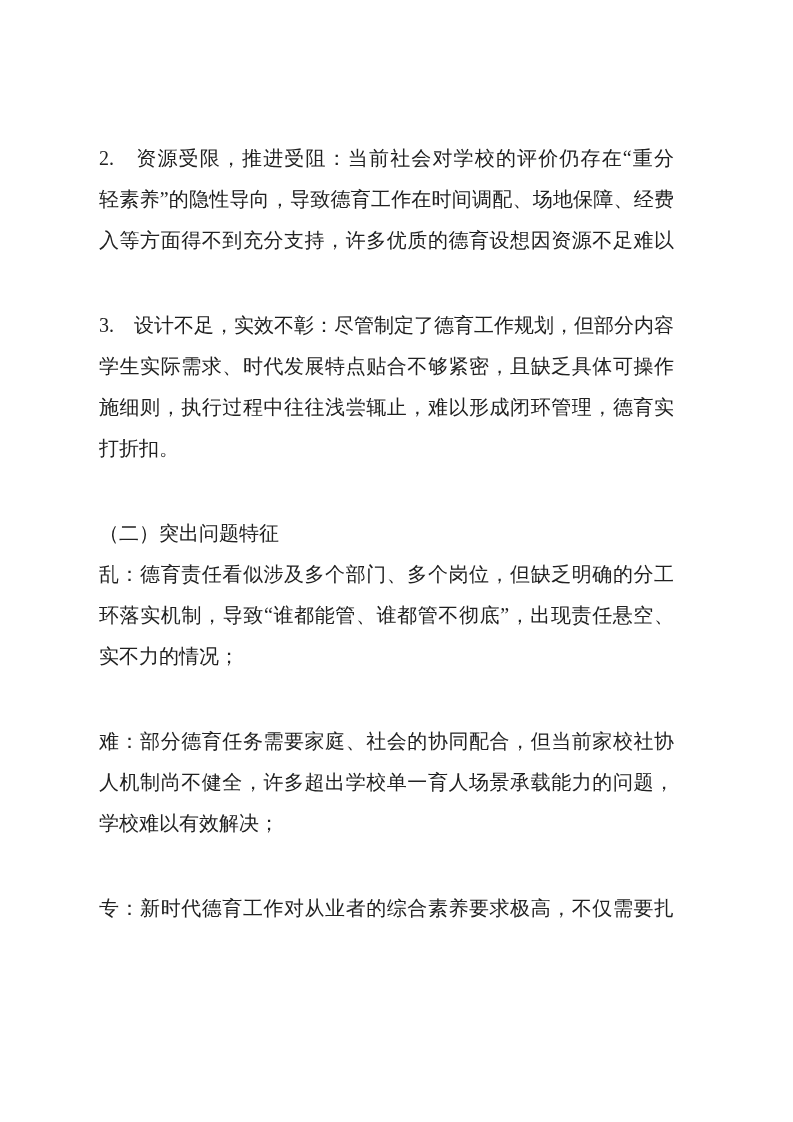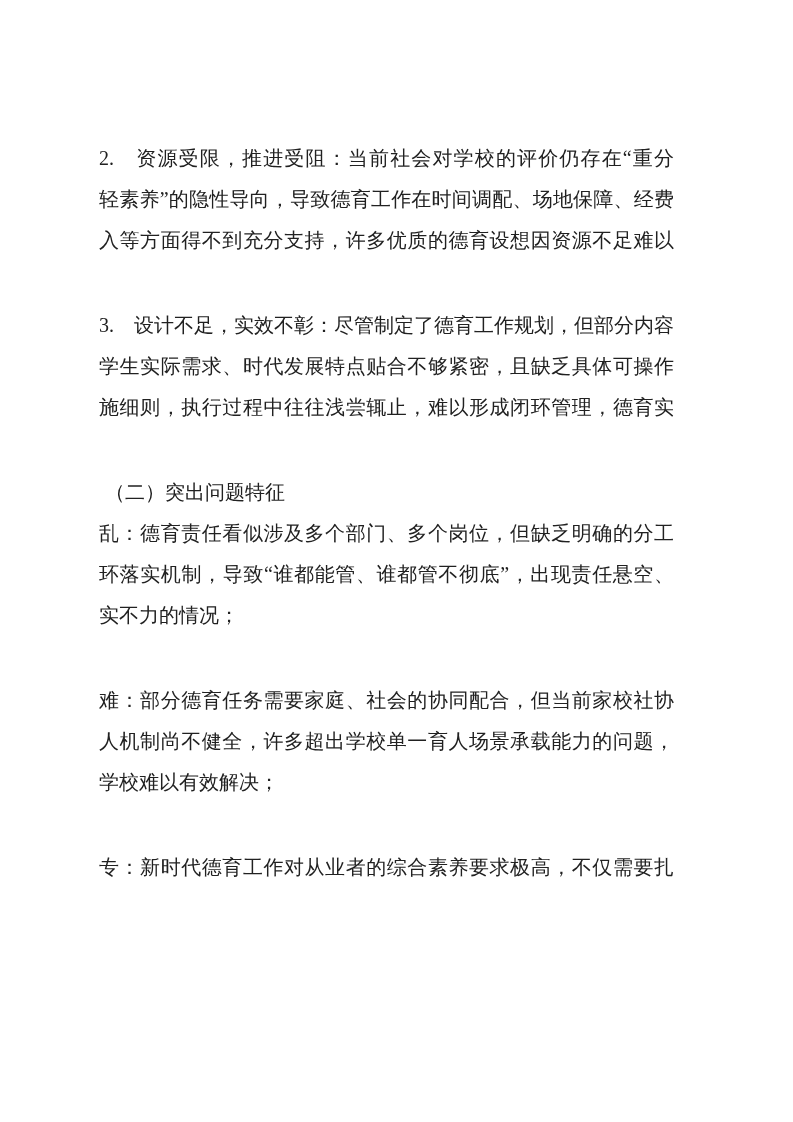--- a/index.html
+++ b/index.html
@@ -38,39 +38,39 @@
   .line.fill {
     white-space: normal;
     text-align: justify;
     text-align-last: justify;
     text-justify: inter-character;
   }
   .heading-line {
     height: 41px;
     overflow: hidden;
     white-space: nowrap;
-    margin-left: 6px;
   }
 </style>
 </head>
 <body>
 
 <div class="page">
   <div class="content">
 
     <div class="para gap-after">
       <div class="line fill">2.　资源受限，推进受阻：当前社会对学校的评价仍存在“重分数、</div>
       <div class="line fill">轻素养”的隐性导向，导致德育工作在时间调配、场地保障、经费投</div>
       <div class="line fill">入等方面得不到充分支持，许多优质的德育设想因资源不足难以落地</div>
     </div>
 
     <div class="para gap-after">
       <div class="line fill">3.　设计不足，实效不彰：尽管制定了德育工作规划，但部分内容与</div>
       <div class="line fill">学生实际需求、时代发展特点贴合不够紧密，且缺乏具体可操作的实</div>
       <div class="line fill">施细则，执行过程中往往浅尝辄止，难以形成闭环管理，德育实效大</div>
+      <div class="line">打折扣。</div>
     </div>
 
     <div class="para">
       <div class="heading-line">（二）突出问题特征</div>
     </div>
 
 
     <div class="para gap-after">
       <div class="line fill">乱：德育责任看似涉及多个部门、多个岗位，但缺乏明确的分工与闭</div>
       <div class="line fill">环落实机制，导致“谁都能管、谁都管不彻底”，出现责任悬空、落</div>

